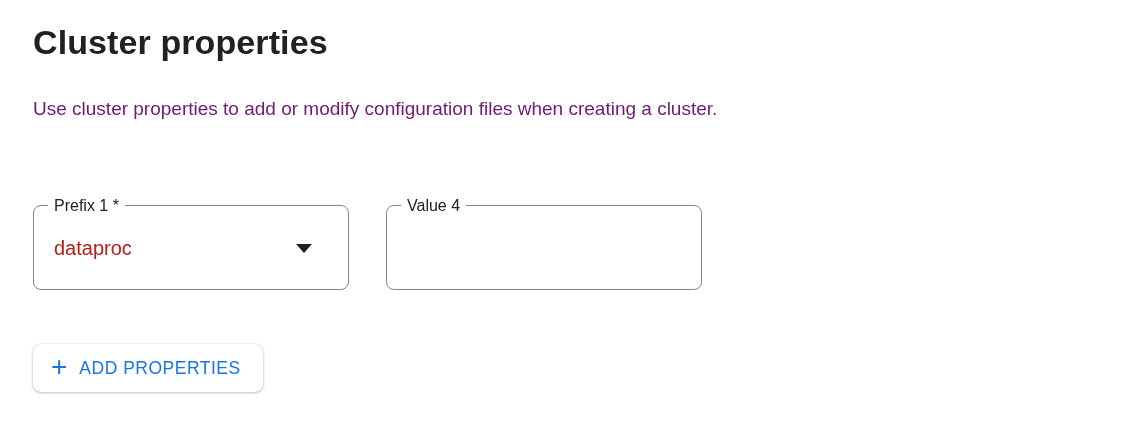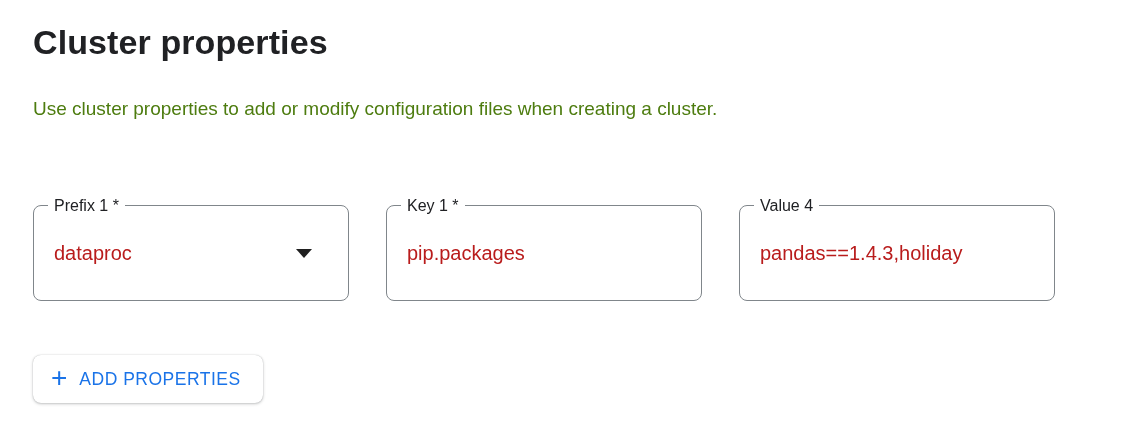--- a/index.html
+++ b/index.html
@@ -19,31 +19,31 @@
     line-height: 42px;
     font-weight: 700;
     color: #202124;
     letter-spacing: 0.1px;
   }
   .page-subtitle {
     margin: 33px 0 0 0;
     font-size: 19px;
     line-height: 26px;
     font-weight: 400;
-    color: #4d7c0f;
+    color: #701a75;
   }
 
   .fields-row {
     display: flex;
     margin-top: 83px;
   }
   .field {
     position: relative;
     width: 316px;
-    height: 96px;
+    height: 85px;
     border: 1.5px solid #80868b;
     border-radius: 8px;
     background: #ffffff;
     margin-right: 37px;
     cursor: text;
   }
   .field.select { cursor: pointer; }
   .field-label {
     position: absolute;
     top: -11px;
@@ -118,28 +118,23 @@
   <p class="page-subtitle">Use cluster properties to add or modify configuration files when creating a cluster.</p>
 
   <div class="fields-row">
 
     <div class="field select">
       <span class="field-label">Prefix 1 *</span>
       <span class="field-value">dataproc</span>
       <span class="dropdown-arrow"></span>
     </div>
 
-    <div class="field">
-      <span class="field-label">Key 1 *</span>
-      <span class="field-value">pip.packages</span>
-    </div>
 
     <div class="field">
       <span class="field-label">Value 4</span>
-      <span class="field-value">pandas==1.4.3,holiday</span>
     </div>
 
   </div>
 
   <button class="add-btn">
     <span class="plus-glyph">+</span>
     <span class="btn-label">ADD PROPERTIES</span>
   </button>
 
 </div>

